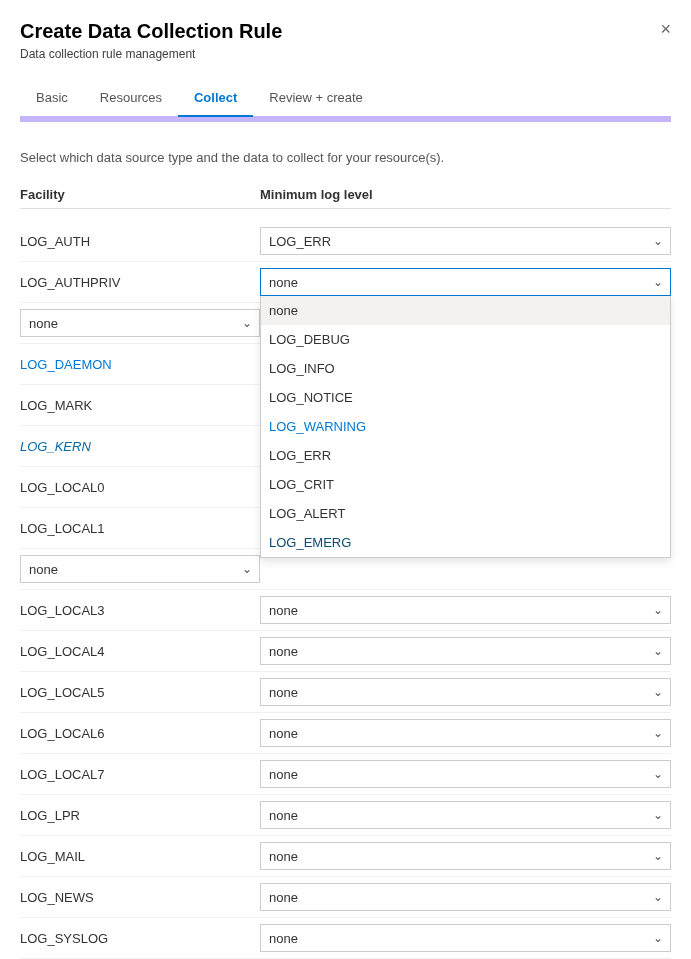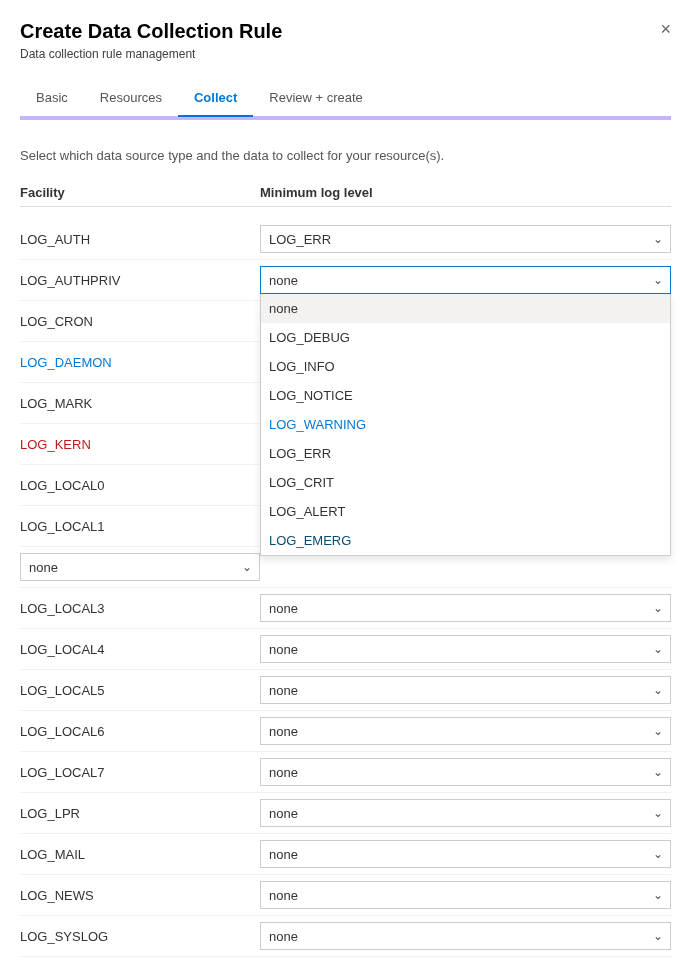--- a/index.html
+++ b/index.html
@@ -2,21 +2,21 @@
 <html><head>
   <meta charset="utf-8">
   <style>
     * { box-sizing: border-box; margin: 0; padding: 0; }
     body { font-family: 'Segoe UI', Arial, sans-serif; font-size: 13px; color: #333; background: #fff; width: 691px; min-height: 959px; position: relative; }
     .dialog { width: 691px; min-height: 959px; background: #fff; position: relative; padding: 20px 20px 0 20px; }
     .dialog-header { display: flex; justify-content: space-between; align-items: flex-start; margin-bottom: 19px; }
     .dialog-title { font-size: 20px; font-weight: 600; color: #000; }
     .dialog-subtitle { font-size: 12px; color: #404040; margin-top: 4px; }
     .close-btn { background: none; border: none; font-size: 18px; cursor: pointer; color: #666; padding: 0; line-height: 1; }
-    .tabs { display: flex; border-bottom: 4px solid #c4b5fd; margin-bottom: 16px; gap: 0; }
+    .tabs { display: flex; border-bottom: 6px solid #c4b5fd; margin-bottom: 16px; gap: 0; }
     .tab { padding: 10px 16px; cursor: pointer; font-size: 13px; color: #555; border-bottom: 2px solid transparent; margin-bottom: -1px; text-decoration: none; }
     .tab.active { color: #0078d4; border-bottom: 2px solid #0078d4; font-weight: 600; }
     .description { font-size: 13px; color: #555; margin-bottom: 16px; margin-top: 28px; }
     .table-header { display: grid; grid-template-columns: 240px 1fr; padding: 6px 0; border-bottom: 1px solid #ddd; margin-bottom: 12px; }
     .col-header { font-size: 13px; font-weight: 600; color: #333; }
     .table-row { display: grid; grid-template-columns: 240px 1fr; align-items: center; padding: 6px 0; border-bottom: 1px solid #f0f0f0; min-height: 36px; }
     .facility-label { font-size: 13px; color: #333; }
     .select-wrapper { position: relative; }
     .select-box { width: 100%; height: 28px; border: 1px solid #ccc; background: #fff; padding: 4px 28px 4px 8px; font-size: 13px; color: #333; appearance: none; -webkit-appearance: none; cursor: pointer; }
     .chevron { position: absolute; right: 8px; top: 50%; transform: translateY(-50%); pointer-events: none; font-size: 12px; color: #555; }
@@ -98,21 +98,20 @@
           <div class="dropdown-item" style="color:#0078d4;">LOG_WARNING</div>
           <div class="dropdown-item">LOG_ERR</div>
           <div class="dropdown-item">LOG_CRIT</div>
           <div class="dropdown-item">LOG_ALERT</div>
           <div class="dropdown-item" style="color:#0c4a6e;">LOG_EMERG</div>
         </div>
       </div>
     </div>
 
     <div class="table-row">
-      <div class="facility-label">LOG_CRON</div>
       <div class="select-wrapper">
         <select class="select-box">
           <option selected="">none</option><option>LOG_DEBUG</option><option>LOG_INFO</option><option>LOG_NOTICE</option><option>LOG_WARNING</option><option>LOG_ERR</option><option>LOG_CRIT</option><option>LOG_ALERT</option><option>LOG_EMERG</option>
         </select>
         <span class="chevron">⌄</span>
       </div>
     </div>
 
     <div class="table-row">
       <div class="facility-label" style="color:#0078d4;">LOG_DAEMON</div>
@@ -128,21 +127,21 @@
       <div class="facility-label">LOG_MARK</div>
       <div class="select-wrapper">
         <select class="select-box">
           <option selected="">none</option><option>LOG_DEBUG</option><option>LOG_INFO</option><option>LOG_NOTICE</option><option>LOG_WARNING</option><option>LOG_ERR</option><option>LOG_CRIT</option><option>LOG_ALERT</option><option>LOG_EMERG</option>
         </select>
         <span class="chevron">⌄</span>
       </div>
     </div>
 
     <div class="table-row">
-      <div class="facility-label" style="color:#b91c1c;">LOG_KERN</div>
+      <div class="facility-label" style="color:#0369a1;font-style:italic;">LOG_KERN</div>
       <div class="select-wrapper">
         <select class="select-box">
           <option selected="">none</option><option>LOG_DEBUG</option><option>LOG_INFO</option><option>LOG_NOTICE</option><option>LOG_WARNING</option><option>LOG_ERR</option><option>LOG_CRIT</option><option>LOG_ALERT</option><option>LOG_EMERG</option>
         </select>
         <span class="chevron">⌄</span>
       </div>
     </div>
 
     <div class="table-row">
       <div class="facility-label">LOG_LOCAL0</div>

